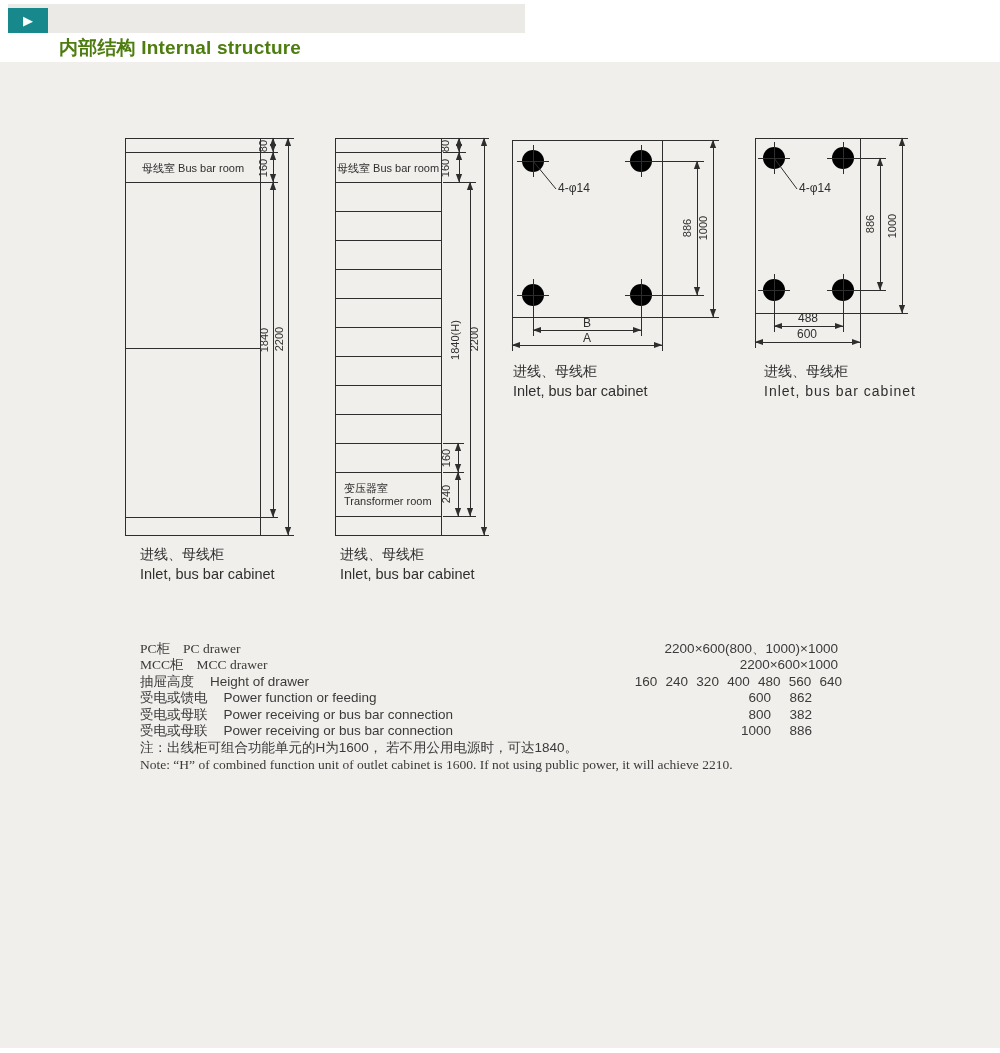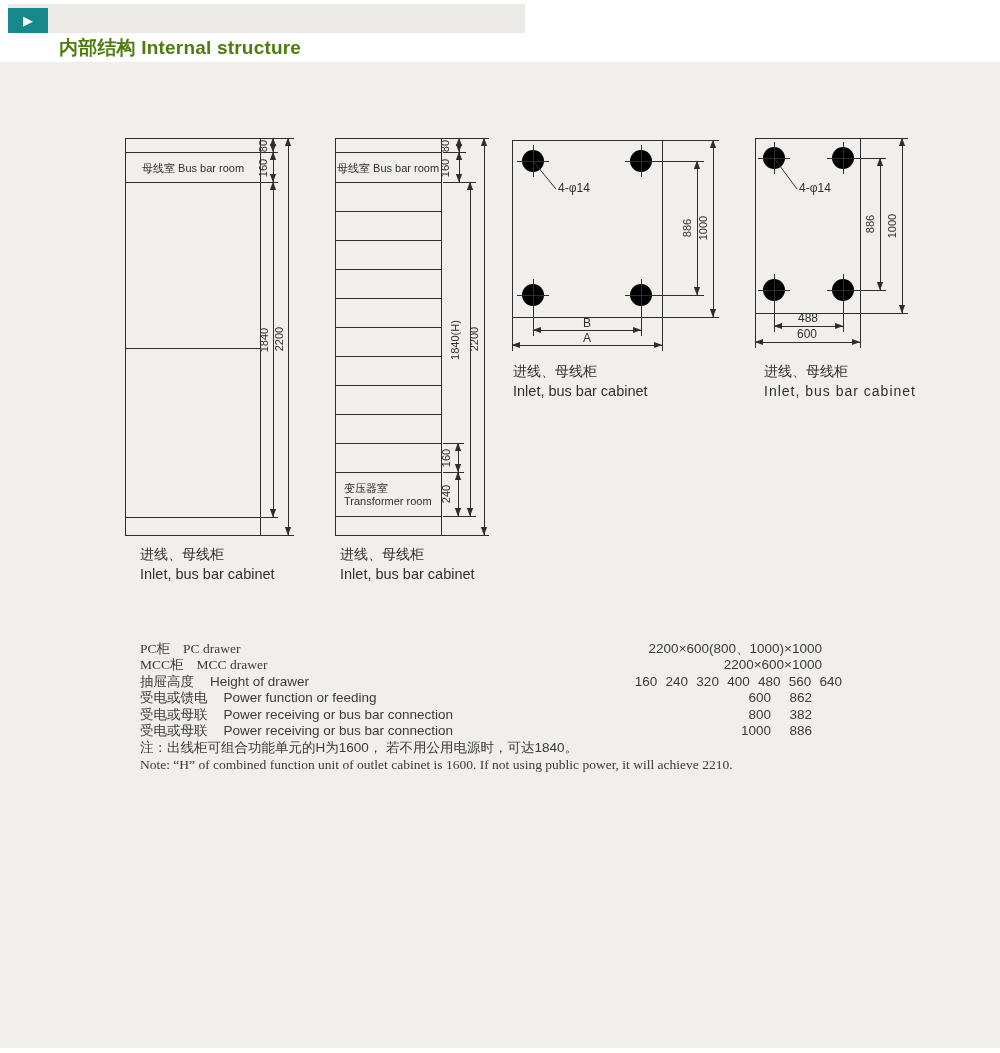--- a/index.html
+++ b/index.html
@@ -21,21 +21,21 @@
   .t11{font-size:11px;}
   .t12{font-size:12px;}
   .cap-cn{font-size:14px;fill:#3a3a3a;}
   .cap-en{font-size:14.5px;fill:#3a3a3a;}
   .cap-en-serif{font-size:14px;font-family:"Liberation Serif",serif;letter-spacing:1px;}
   
   .spec{position:absolute;left:140px;top:641px;width:702px;font-size:13.5px;}
   .spec .row{position:absolute;left:0;width:702px;height:16px;line-height:16px;white-space:nowrap;}
   .spec .en{margin-left:16px;}
   .spec .en-serif{font-family:"Liberation Serif",serif;margin-left:13px;}
-  .spec .val{position:absolute;right:20px;top:0;text-align:center;}
+  .spec .val{position:absolute;right:4px;top:0;text-align:center;}
   .spec .val-list{position:absolute;right:0;top:0;word-spacing:4.5px;}
   .spec .v1{position:absolute;left:556px;width:75px;text-align:right;top:0;}
   .spec .v2{position:absolute;left:632px;width:40px;text-align:right;top:0;}
   .note-en{font-family:"Liberation Serif",serif;}
 </style>
 </head>
 <body>
 
 <div class="page">
 

